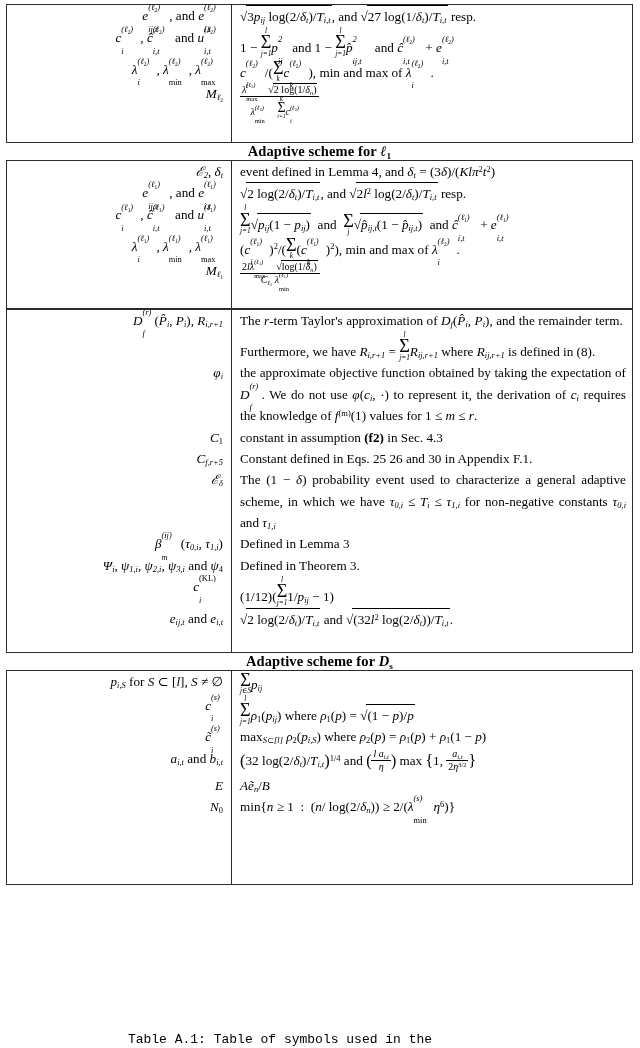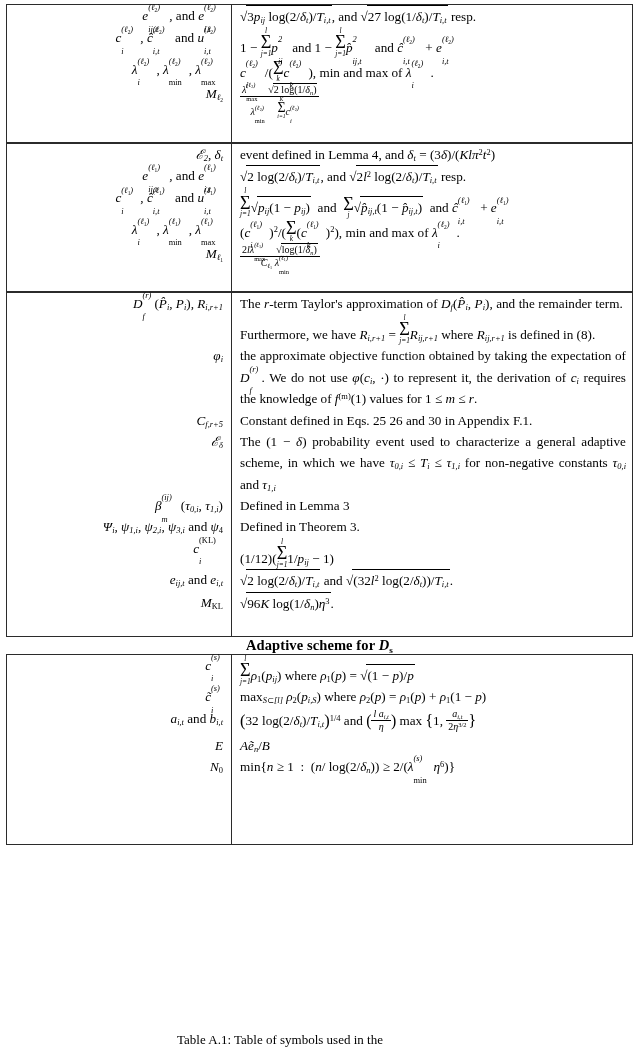--- a/index.html
+++ b/index.html
@@ -142,20 +142,21 @@
 
   .spacer-row td { height: 22px; }
 
   .caption {
     position: absolute;
     left: 0;
     top: 1032px;
     width: 560px;
     text-align: center;
     font-size: 13px;
+    font-family: Liberation Mono, monospace;
   }
 </style>
 </head>
 <body>
 
 <div class="page">
 
   <table class="tbl">
       <tbody>
 
@@ -218,20 +219,26 @@
           <td class="lcol"></td>
                     <td class="rcol"></td>
         </tr>
 
       </tbody>
               </table>
     </div>
   </td>
         </tr>
 
+  <tr>
+          <td class="sec-head">
+    <span>Adaptive scheme for</span>
+    <span class="mi">ℓ<sub class="mrm">1</sub></span>
+  </td>
+        </tr>
 
   <tr>
           <td>
     <div class="block">
       <table>
                 <tbody>
 
         <tr>
           <td class="lcol">
             <span class="mrm" style="font-style:italic">ℰ</span><sub>2</sub>, <span class="mi">δ</span><sub>t</sub>
@@ -318,20 +325,28 @@
 
         <tr>
           <td class="lcol">
             <span class="mi">φ</span><sub>i</sub>
           </td>
           <td class="rcol">
             the approximate objective function obtained by taking the expectation of <span class="mi">D</span><span class="sub-sup"><span class="ss-up">(r)</span><span class="ss-dn">f</span></span><span style="display:inline-block;width:12px"></span>. We do not use <span class="mi">φ</span>(<span class="mi">c</span><sub>i</sub>, ·) to represent it, the derivation of <span class="mi">c</span><sub>i</sub> requires the knowledge of <span class="mi">f</span><sup class="mrm">(m)</sup>(1) values for 1 ≤ <span class="mi">m</span> ≤ <span class="mi">r</span>.
           </td>
         </tr>
 
+        <tr>
+          <td class="lcol">
+            <span class="mi">C</span><sub class="mrm">1</sub>
+          </td>
+          <td class="rcol">
+            constant in assumption <b>(f2)</b> in Sec. 4.3
+          </td>
+        </tr>
 
         <tr>
           <td class="lcol">
             <span class="mi">C</span><sub>f,r+5</sub>
           </td>
           <td class="rcol">
             <span>Constant defined in Eqs. 25 26 and 30 in Appendix F.1.</span>
           </td>
         </tr>
 
@@ -374,28 +389,20 @@
         <tr>
           <td class="lcol">
             <span class="mi">e</span><sub>ij,t</sub> and <span class="mi">e</span><sub>i,t</sub>
           </td>
           <td class="rcol">
             <span class="sqrt"><span class="rad">√</span><span class="rbody">2 log(2/<span class="mi">δ</span><sub>t</sub>)/<span class="mi">T</span><sub>i,t</sub></span></span> and
             <span class="sqrt"><span class="rad">√</span><span class="rbody">(32<span class="mi">l</span><sup class="mrm">2</sup> log(2/<span class="mi">δ</span><sub>t</sub>))/<span class="mi">T</span><sub>i,t</sub></span></span>.
           </td>
         </tr>
 
-        <tr>
-          <td class="lcol">
-            <span class="mi">M</span><sub class="mrm" style="font-style:normal">KL</sub>
-          </td>
-          <td class="rcol">
-            <span class="sqrt"><span class="rad">√</span><span class="rbody">96<span class="mi">K</span> log(1/<span class="mi">δ</span><sub>n</sub>)<span class="mi">η</span><sup class="mrm">3</sup></span></span>.
-          </td>
-        </tr>
 
         <tr class="spacer-row">
           <td class="lcol"></td>
                     <td class="rcol"></td>
         </tr>
 
       </tbody>
               </table>
     </div>
   </td>
@@ -407,20 +414,28 @@
     <span class="mi">D</span><sub class="mrm" style="font-weight:bold;font-style:normal">s</sub>
   </td>
         </tr>
 
   <tr>
           <td>
     <div class="block">
       <table>
                 <tbody>
 
+        <tr>
+          <td class="lcol">
+            <span class="mi">p</span><sub>i,S</sub> for <span class="mi">S</span> ⊂ [<span class="mi">l</span>], <span class="mi">S</span> ≠ ∅
+          </td>
+          <td class="rcol">
+            <span class="sumin"><span class="op">Σ</span><span class="lim-dn">j∈S</span></span><span class="mi">p</span><sub>ij</sub>
+          </td>
+        </tr>
 
         <tr>
           <td class="lcol">
             <span class="mi">c</span><span class="sub-sup"><span class="ss-up">(s)</span><span class="ss-dn">i</span></span><span style="display:inline-block;width:12px"></span>
           </td>
           <td class="rcol">
             <span class="bigop"><span class="lim-up">l</span><span class="op">Σ</span><span class="lim-dn">j=1</span></span><span class="mi">ρ</span><sub class="mrm">1</sub>(<span class="mi">p</span><sub>ij</sub>) where <span class="mi">ρ</span><sub class="mrm">1</sub>(<span class="mi">p</span>) = <span class="sqrt"><span class="rad">√</span><span class="rbody">(1 − <span class="mi">p</span>)/<span class="mi">p</span></span></span>
           </td>
         </tr>
 

